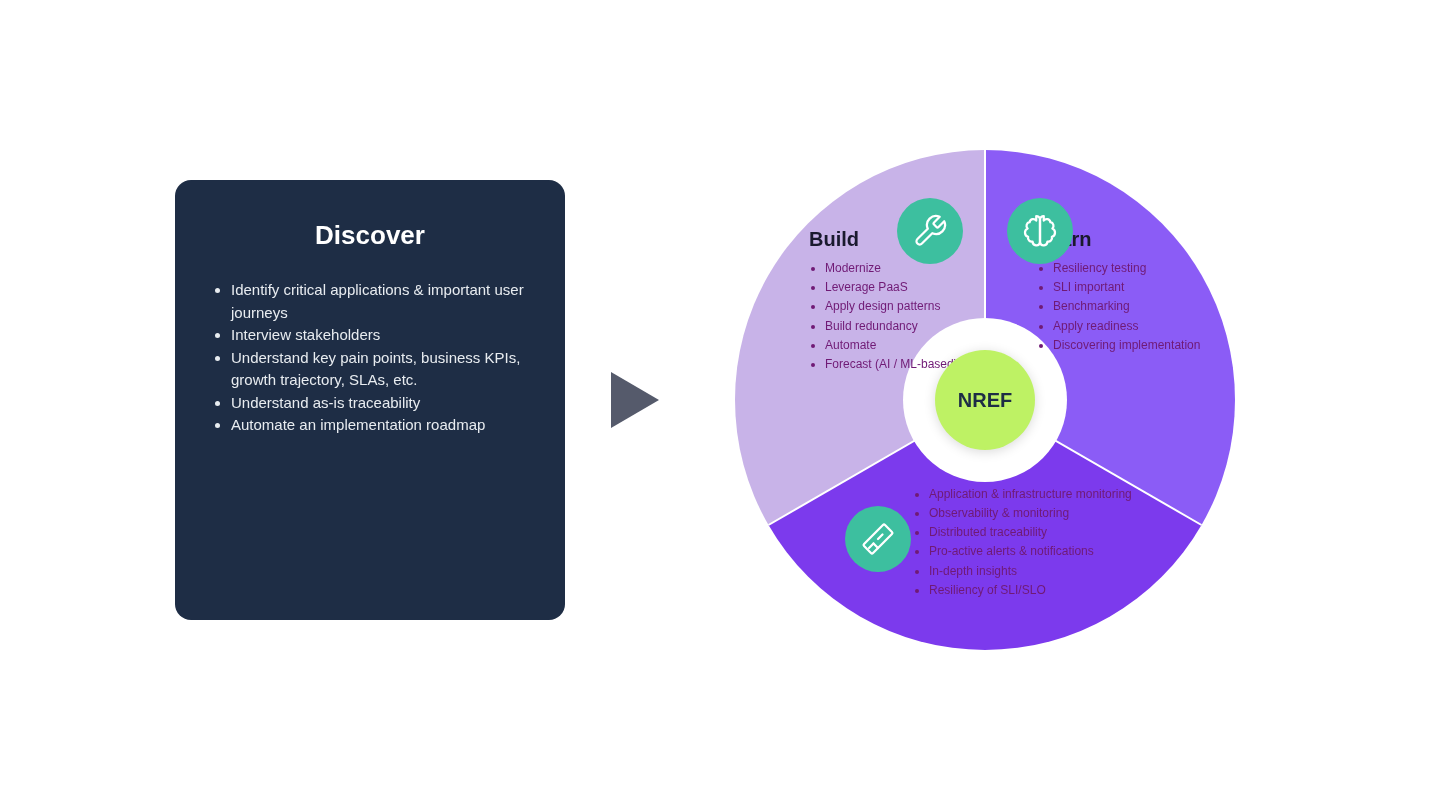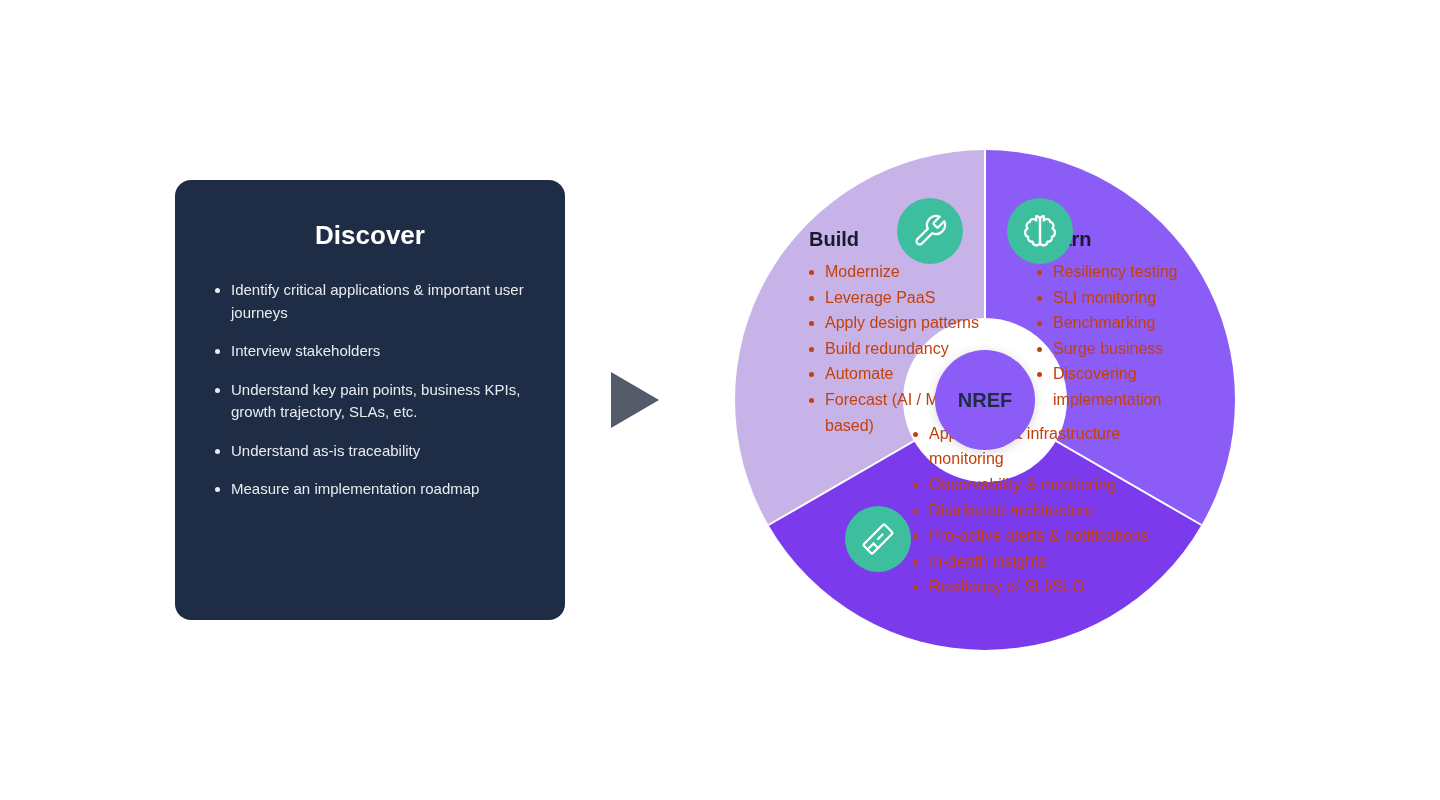--- a/index.html
+++ b/index.html
@@ -37,21 +37,20 @@
       font-size: 26px;
       font-weight: 700;
       text-align: center;
       margin-bottom: 8px;
     }
     .discover-card ul {
       list-style: disc;
       padding-left: 20px;
       display: flex;
       flex-direction: column;
-      gap: 16px;
     }
     .discover-card ul li {
       font-size: 15px;
       line-height: 1.5;
       color: #e8ecf0;
     }
     
     .arrow-container {
       display: flex;
       align-items: center;
@@ -77,21 +76,21 @@
       left: 0;
       width: 100%;
       height: 100%;
     }
     
     .center-label {
       position: absolute;
       top: 50%;
       left: 50%;
       transform: translate(-50%, -50%);
-      background: #8b5cf6;
+      background: #bef264;
       border-radius: 50%;
       width: 100px;
       height: 100px;
       display: flex;
       align-items: center;
       justify-content: center;
       font-size: 20px;
       font-weight: 800;
       color: #1e2d45;
       z-index: 10;
@@ -124,23 +123,23 @@
     .seg-title {
       font-size: 20px;
       font-weight: 800;
       margin-bottom: 8px;
     }
     .seg-list {
       list-style: disc;
       padding-left: 16px;
     }
     .seg-list li {
-      font-size: 16px;
+      font-size: 12px;
       line-height: 1.6;
-      color: #c2410c;
+      color: #701a75;
     }
     
     .icon-circle {
       position: absolute;
       width: 66px;
       height: 66px;
       border-radius: 50%;
       background: #3dbf9f;
       display: flex;
       align-items: center;
@@ -177,21 +176,21 @@
 
 <div class="page-container">
 
   <div class="discover-card">
     <h2>Discover</h2>
     <ul>
       <li>Identify critical applications &amp; important user journeys</li>
       <li>Interview stakeholders</li>
       <li>Understand key pain points, business KPIs, growth trajectory, SLAs, etc.</li>
       <li>Understand as-is traceability</li>
-      <li>Measure an implementation roadmap</li>
+      <li>Automate an implementation roadmap</li>
     </ul>
   </div>
 
   <div class="arrow-container">
     <div class="arrow"></div>
   </div>
 
   <div class="diagram-container">
 
     <svg class="circle-svg" viewBox="0 0 560 560">
@@ -251,32 +250,32 @@
         <li>Build redundancy</li>
         <li>Automate</li>
         <li>Forecast (AI / ML-based)</li>
       </ul>
     </div>
 
     <div class="seg-label seg-learn">
       <div class="seg-title">Learn</div>
       <ul class="seg-list">
         <li>Resiliency testing</li>
-        <li>SLI monitoring</li>
+        <li>SLI important</li>
         <li>Benchmarking</li>
-        <li>Surge business</li>
+        <li>Apply readiness</li>
         <li>Discovering implementation</li>
       </ul>
     </div>
 
     <div class="seg-label seg-measure">
       <ul class="seg-list" style="color:#f0eaff;">
         <li>Application &amp;  infrastructure monitoring</li>
         <li>Observability &amp; monitoring</li>
-        <li>Distributed architecture</li>
+        <li>Distributed traceability</li>
         <li>Pro-active alerts &amp; notifications</li>
         <li>In-depth insights</li>
         <li>Resiliency of SLI/SLO</li>
       </ul>
     </div>
 
   </div>
 </div>
 
 </body></html>

